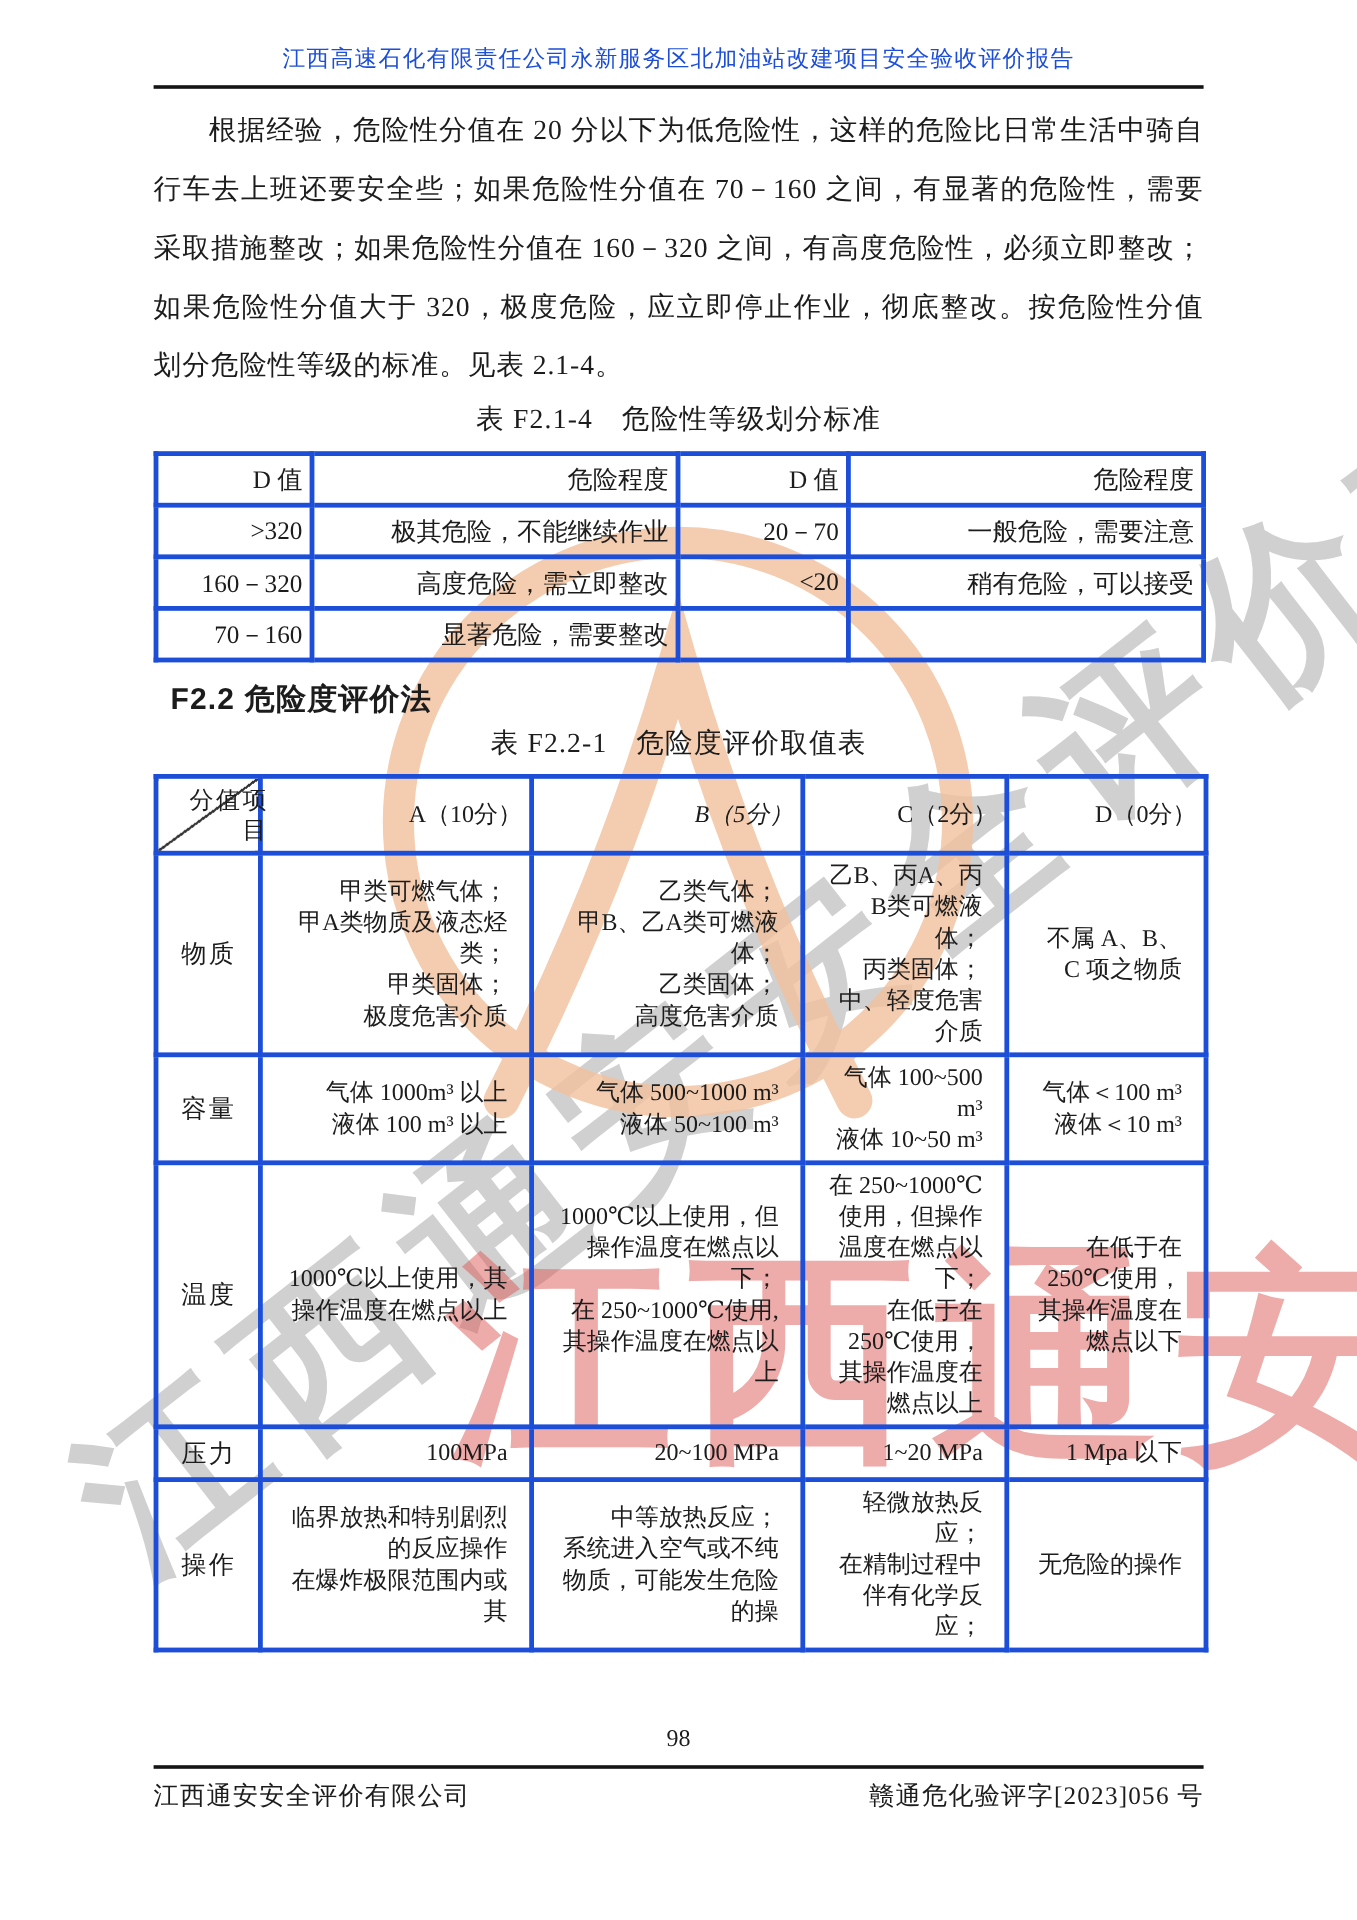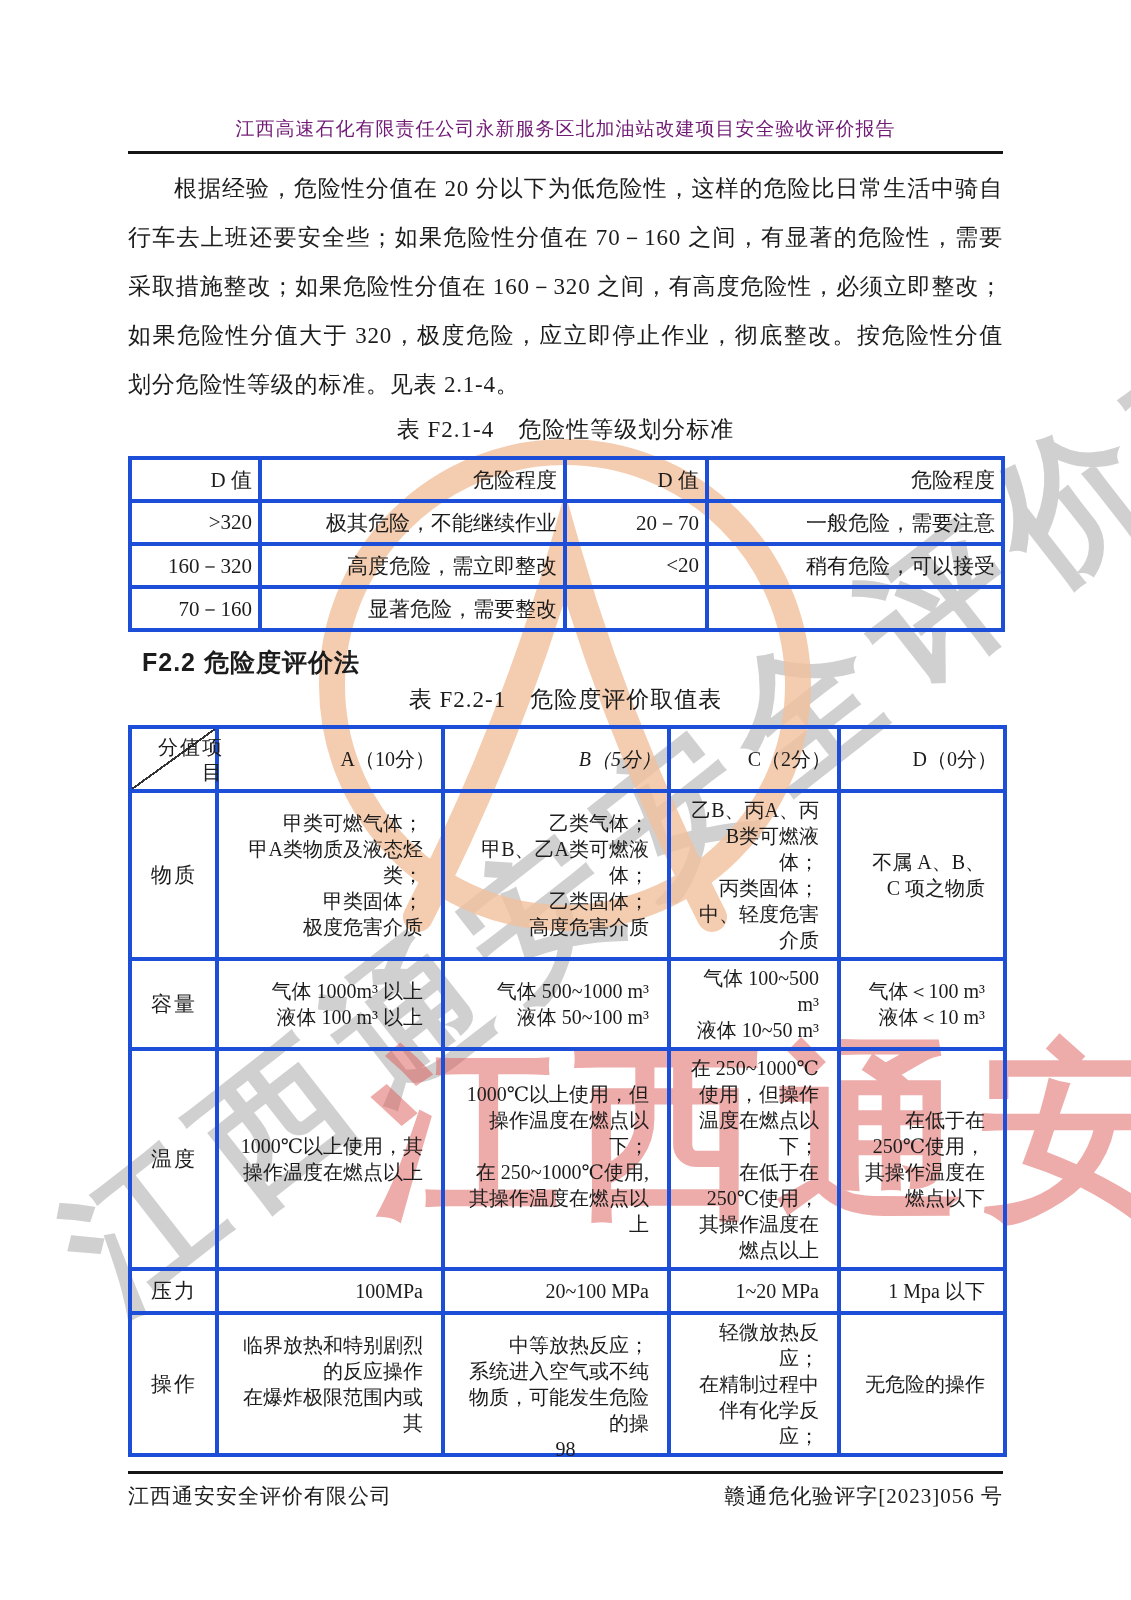--- a/index.html
+++ b/index.html
@@ -24,21 +24,21 @@
     font-size:188px;letter-spacing:14px;white-space:nowrap;
     color:#dc5a55;opacity:.5;
   }
   .wm-blue{
     position:absolute;left:645px;top:775px;
     font-family:"Liberation Sans","DejaVu Sans",sans-serif;font-weight:bold;
     font-size:165px;letter-spacing:2px;color:#b9d7ea;opacity:.85;
   }
   
   .content{position:absolute;left:128px;top:0;width:875px;z-index:2;}
-  .doc-header{margin-top:116px;text-align:center;font-size:19px;letter-spacing:1px;color:#701a75;}
+  .doc-header{margin-top:36px;text-align:center;font-size:19px;letter-spacing:1px;color:#1d4ed8;}
   .header-rule{border:none;border-top:3px solid #151515;margin:9px 0 0 0;}
   .body-par{font-size:23px;line-height:49px;text-align:justify;text-indent:2em;
             letter-spacing:.8px;margin:10px 0 0 0;}
   .tbl-title{text-align:center;font-size:23px;margin-top:5px;letter-spacing:1px;}
   table{border-collapse:collapse;width:100%;table-layout:fixed;}
   td,th{border:4px solid #1d4ed8;font-weight:normal;text-align:right;
         vertical-align:middle;padding:3px 6px;box-sizing:border-box;}
   .t1{margin-top:11px;font-size:21px;}
   .t1 tr{height:43px;}
   .t1 .c1{width:130px;} .t1 .c2{width:305px;} .t1 .c3{width:142px;} .t1 .c4{width:296px;}

